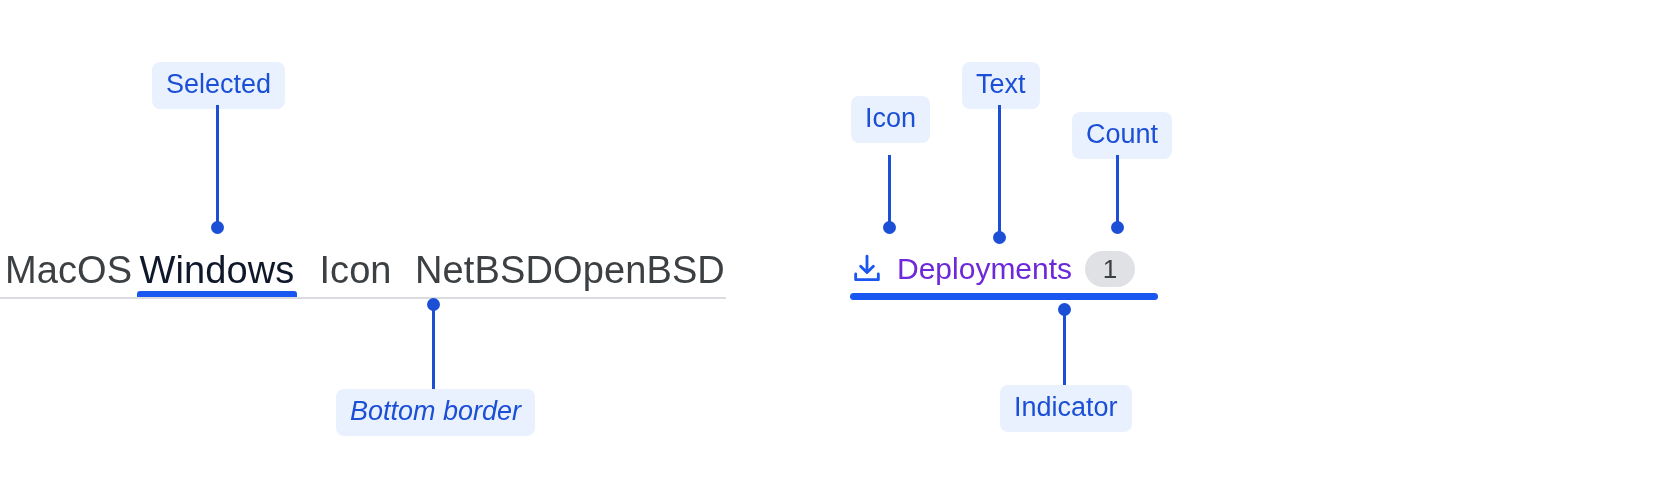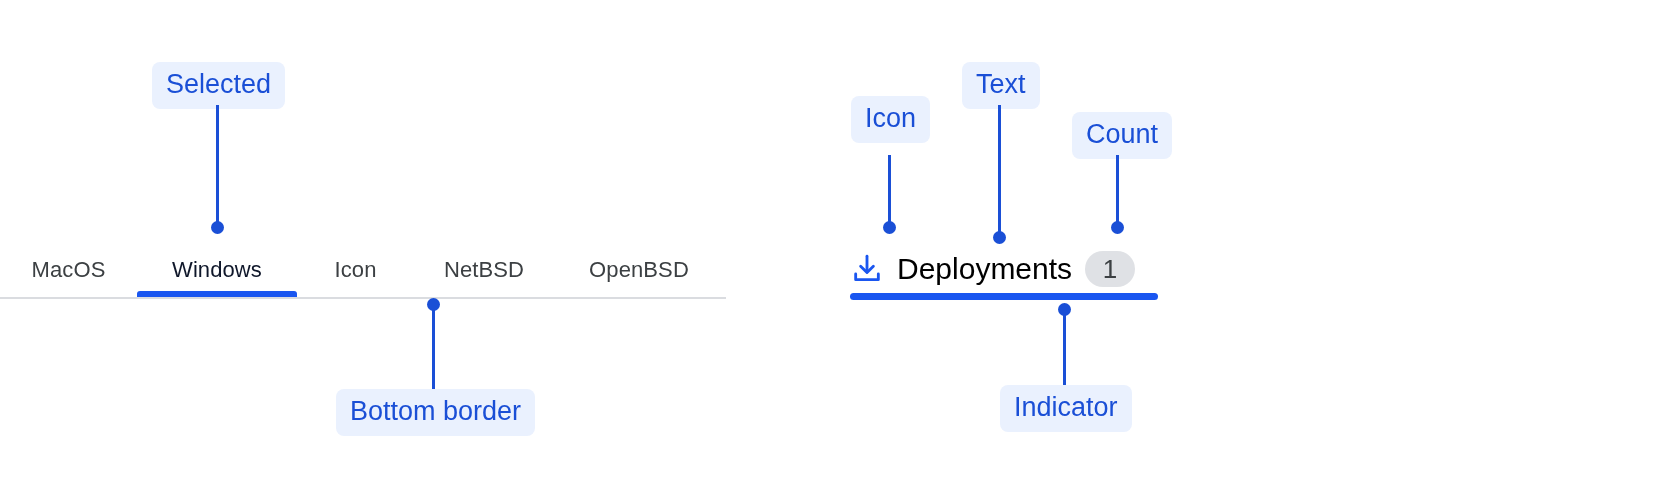--- a/index.html
+++ b/index.html
@@ -65,21 +65,21 @@
     height: 2px;
     background: #dadce0;
   }
   .tab {
     position: absolute;
     top: 0;
     height: 54px;
     display: flex;
     align-items: center;
     justify-content: center;
-    font-size: 22px;
+    font-size: 38px;
     color: #3c4043;
     letter-spacing: 0.1px;
     white-space: nowrap;
     font-family: "Liberation Sans", sans-serif;
     cursor: pointer;
   }
   .tab.selected {
     color: #0f172a;
   }
   .tab .tab-underline {
@@ -111,21 +111,21 @@
     cursor: pointer;
   }
   #singletab .stab-icon {
     display: block;
     width: 34px;
     height: 34px;
     flex: 0 0 34px;
   }
   #singletab .stab-label {
     font-size: 30px;
-    color: #000000;
+    color: #6d28d9;
     white-space: nowrap;
     font-family: "Liberation Sans", sans-serif;
   }
   #singletab .stab-count {
     min-width: 26px;
     height: 36px;
     padding: 0 12px;
     border-radius: 18px;
     background: #dfe1e5;
     color: #3c4043;
@@ -174,21 +174,21 @@
       <span>NetBSD</span>
     </div>
 
     <div class="tab" style="left:554px; width:170px;">
       <span>OpenBSD</span>
     </div>
   </div>
 
   <div class="anno-dot" style="left:427px; top:298px;"></div>
   <div class="anno-line" style="left:432px; top:305px; height:86px;"></div>
-  <div class="anno-pill" style="left:336px; top:389px;">Bottom border</div>
+  <div class="anno-pill" style="left:336px; top:389px;font-style:italic;">Bottom border</div>
 
   <div class="anno-pill" style="left:851px; top:96px;">Icon</div>
   <div class="anno-line" style="left:888px; top:155px; height:72px;"></div>
   <div class="anno-dot" style="left:883px; top:221px;"></div>
 
   <div class="anno-pill" style="left:962px; top:62px;">Text</div>
   <div class="anno-line" style="left:998px; top:105px; height:132px;"></div>
   <div class="anno-dot" style="left:993px; top:231px;"></div>
 
   <div class="anno-pill" style="left:1072px; top:112px;">Count</div>

